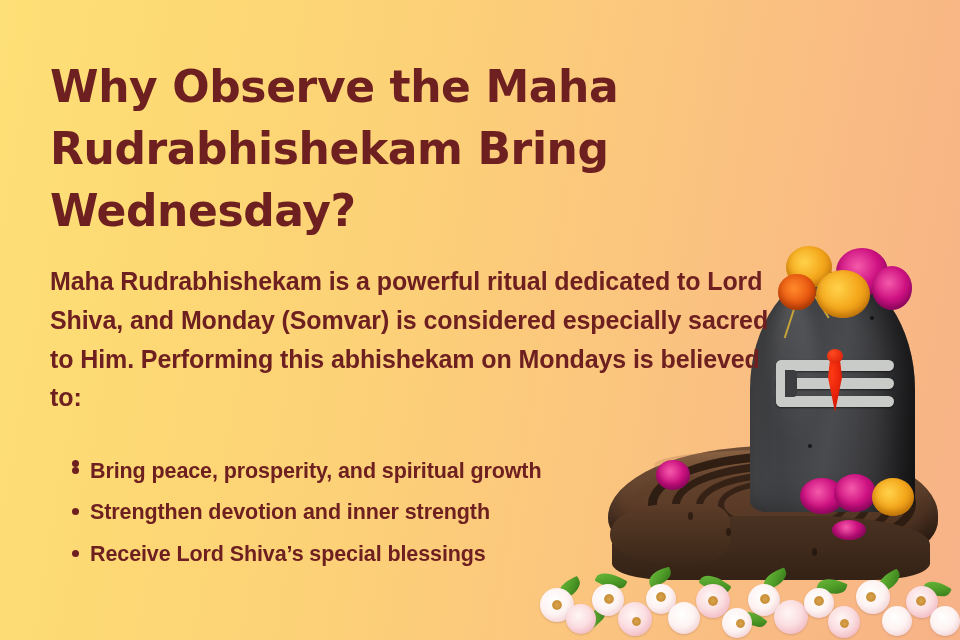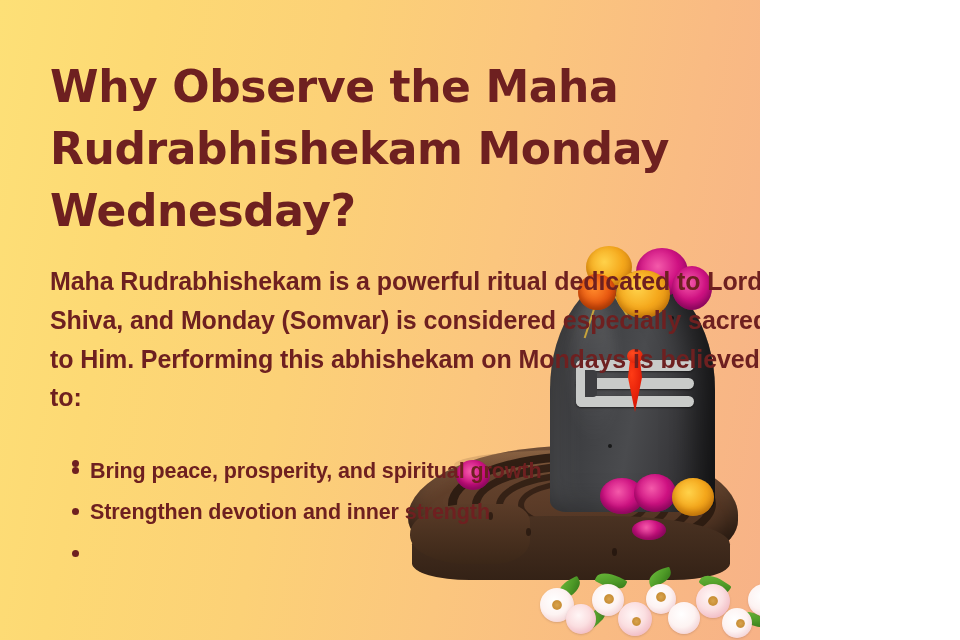--- a/index.html
+++ b/index.html
@@ -3,21 +3,21 @@
 <meta charset="utf-8">
 <title>Maha Rudrabhishekam Banner</title>
 <style>
   html, body {
     margin: 0;
     padding: 0;
     background: #ffffff;
   }
   #banner {
     position: relative;
-    width: 760px;
+    width: 960px;
     height: 640px;
     overflow: hidden;
     font-family: "Liberation Sans", sans-serif;
     background: linear-gradient(100deg,
                 #fde077 0%,
                 #fdd974 18%,
                 #fcd177 40%,
                 #fbc67e 62%,
                 #f9bb83 82%,
                 #f7b287 100%);
@@ -289,40 +289,41 @@
 </style>
 </head>
 <body>
 
 <div id="banner">
 
   <div class="text-col">
 
     <h1 class="headline">
       <span class="hl-line">Why Observe the Maha</span>
-      <span class="hl-line">Rudrabhishekam Monday</span>
+      <span class="hl-line">Rudrabhishekam Bring</span>
       <span class="hl-line">Wednesday?</span>
     </h1>
 
     <p class="body-para">Maha Rudrabhishekam is a powerful ritual dedicated to Lord Shiva, and Monday (Somvar) is considered especially sacred to Him. Performing this abhishekam on Mondays is believed to:</p>
 
     <ul class="benefit-list">
       <li>
         <span class="dot"></span>
       </li>
       <li>
         <span class="dot"></span>
         <span>Bring peace, prosperity, and spiritual growth</span>
       </li>
       <li>
         <span class="dot"></span>
         <span>Strengthen devotion and inner strength</span>
       </li>
       <li>
         <span class="dot"></span>
+        <span>Receive Lord Shiva’s special blessings</span>
       </li>
     </ul>
   </div>
 
   <div class="photo">
 
     <div class="base-wrap">
       <div class="base-slab"></div>
       <div class="ring-hi"></div>
       <div class="ring r1"></div>

